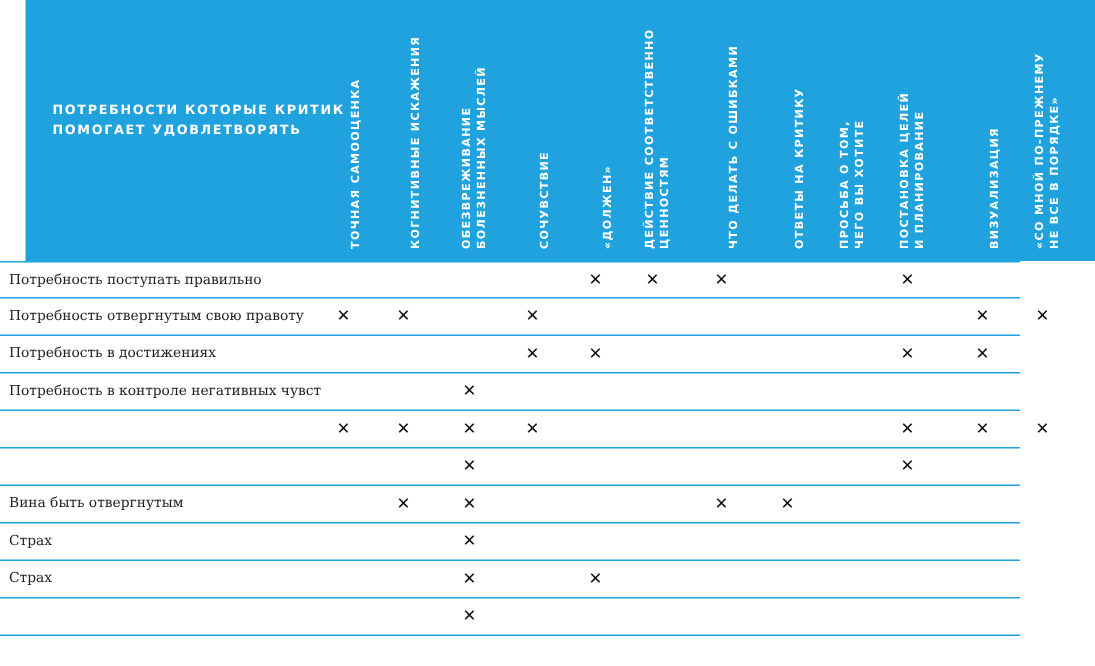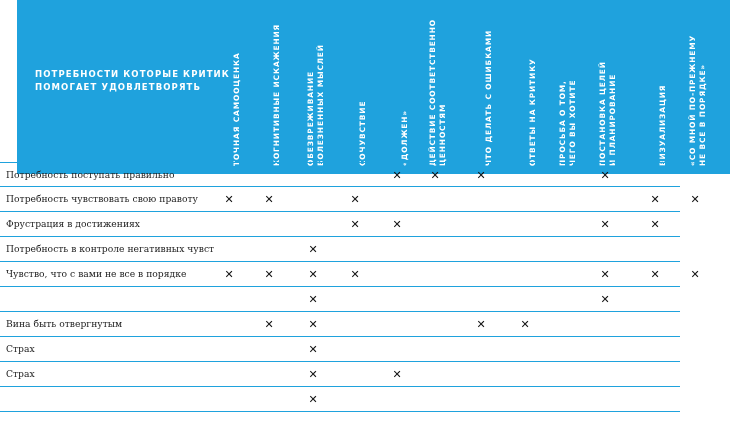--- a/index.html
+++ b/index.html
@@ -57,21 +57,21 @@
     font-size: 7.4px;
     font-weight: bold;
     letter-spacing: 0.9px;
     line-height: 10px;
     text-transform: uppercase;
     white-space: pre-line;
   }
   .grid {
     position: absolute;
     left: 0;
-    top: 162px;
+    top: 174px;
     width: 680px;
   }
   .row {
     position: relative;
     height: 25px;
     border-bottom: 1px solid #1fa2dd;
     box-sizing: border-box;
   }
   .row:first-child {
     border-top: 1px solid #1fa2dd;
@@ -132,40 +132,39 @@
 
   <div class="grid">
       <div class="row">
         <div class="row-label">Потребность поступать правильно</div>
         <div class="mark" style="left: 390px;">✕</div>
         <div class="mark" style="left: 428px;">✕</div>
         <div class="mark" style="left: 474px;">✕</div>
         <div class="mark" style="left: 598px;">✕</div>
       </div>
       <div class="row">
-        <div class="row-label">Потребность чувствовать свою правоту</div>
+        <div class="row-label">Потребность отвергнутым свою правоту</div>
         <div class="mark" style="left: 222px;">✕</div>
         <div class="mark" style="left: 262px;">✕</div>
         <div class="mark" style="left: 348px;">✕</div>
         <div class="mark" style="left: 648px;">✕</div>
         <div class="mark" style="left: 688px;">✕</div>
       </div>
       <div class="row">
-        <div class="row-label">Фрустрация в достижениях</div>
+        <div class="row-label">Потребность в достижениях</div>
         <div class="mark" style="left: 348px;">✕</div>
         <div class="mark" style="left: 390px;">✕</div>
         <div class="mark" style="left: 598px;">✕</div>
         <div class="mark" style="left: 648px;">✕</div>
       </div>
       <div class="row">
         <div class="row-label">Потребность в контроле негативных чувств</div>
         <div class="mark" style="left: 306px;">✕</div>
       </div>
       <div class="row">
-        <div class="row-label">Чувство, что с вами не все в порядке</div>
         <div class="mark" style="left: 222px;">✕</div>
         <div class="mark" style="left: 262px;">✕</div>
         <div class="mark" style="left: 306px;">✕</div>
         <div class="mark" style="left: 348px;">✕</div>
         <div class="mark" style="left: 598px;">✕</div>
         <div class="mark" style="left: 648px;">✕</div>
         <div class="mark" style="left: 688px;">✕</div>
       </div>
       <div class="row">
         <div class="mark" style="left: 306px;">✕</div>

